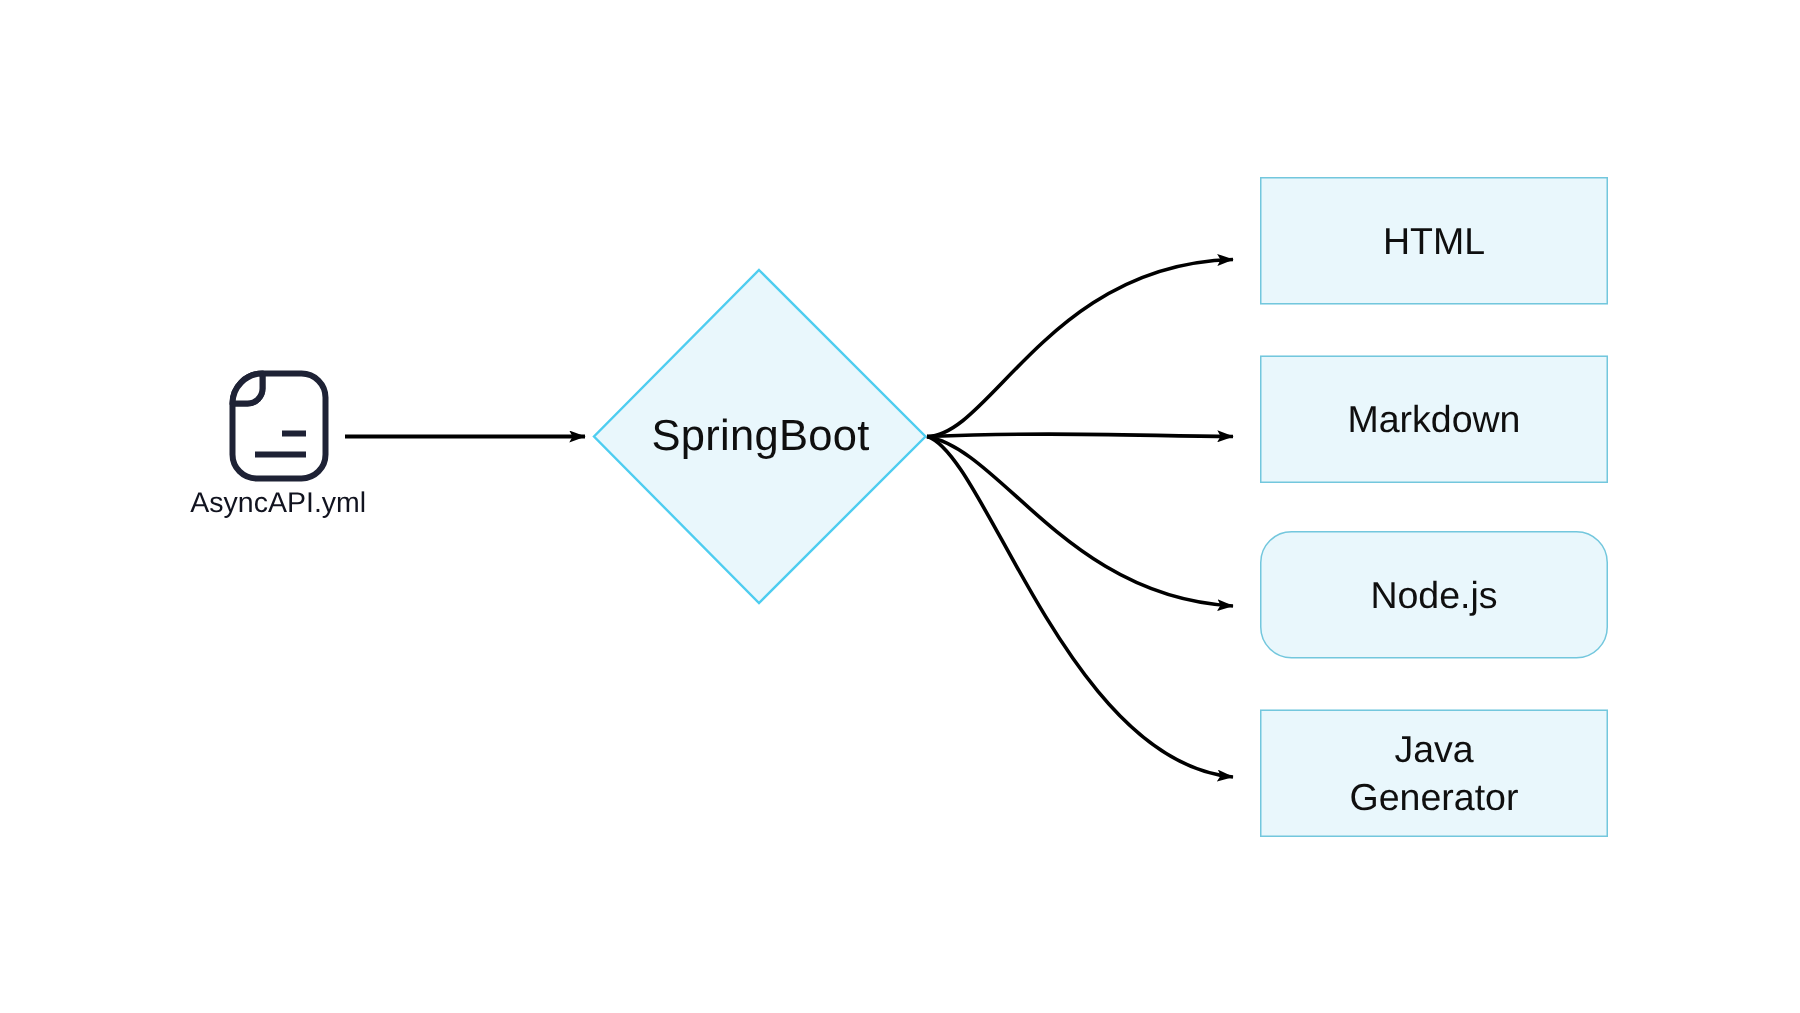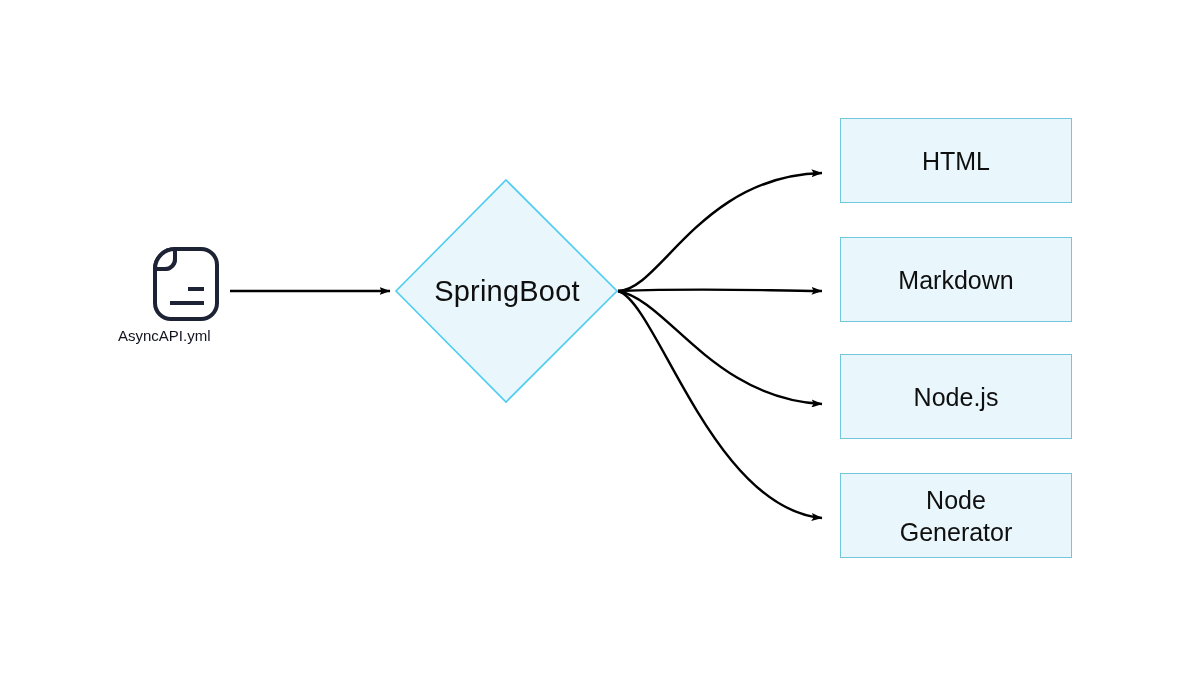--- a/index.html
+++ b/index.html
@@ -41,21 +41,22 @@
     left: 33px;
     top: 0px;
     width: 70px;
     height: 78px;
   }
   .source-label {
     position: absolute;
     left: 0;
     top: 82px;
     width: 135px;
-    font-size: 15px;
+    text-align: center;
+    font-size: 19px;
     color: #11131f;
     font-family: "Liberation Sans", sans-serif;
     line-height: 18px;
     white-space: nowrap;
   }
   
   .diamond-wrap {
     position: absolute;
     left: 396px;
     top: 180px;
@@ -88,21 +89,21 @@
     align-items: center;
     justify-content: center;
     text-align: center;
     font-size: 25px;
     color: #0f0f0f;
     line-height: 32px;
   }
   .out-box .lbl { display: block; }
   .out-box-0 { top: 118px; }
   .out-box-1 { top: 237px; }
-  .out-box-2 { top: 354px; }
+  .out-box-2 { top: 354px; border-radius: 21px; }
   .out-box-3 { top: 473px; }
 </style>
 </head>
 <body>
 
 <div id="canvas">
 
   <svg class="diagram-svg" viewBox="0 0 1200 675">
     <defs>
       <marker id="arrowhead" markerWidth="11" markerHeight="8" refX="10.5" refY="4" orient="auto" markerUnits="userSpaceOnUse">
@@ -144,18 +145,18 @@
     <span class="lbl">Markdown</span>
   </div>
   <div class="out-box out-box-0">
     <span class="lbl">HTML</span>
   </div>
   <div class="out-box out-box-2">
     <span class="lbl">Node.js</span>
   </div>
   <div class="out-box out-box-3">
     <div>
-      <span class="lbl">Node</span>
+      <span class="lbl">Java</span>
       <span class="lbl">Generator</span>
     </div>
   </div>
 
 </div>
 
 </body></html>

